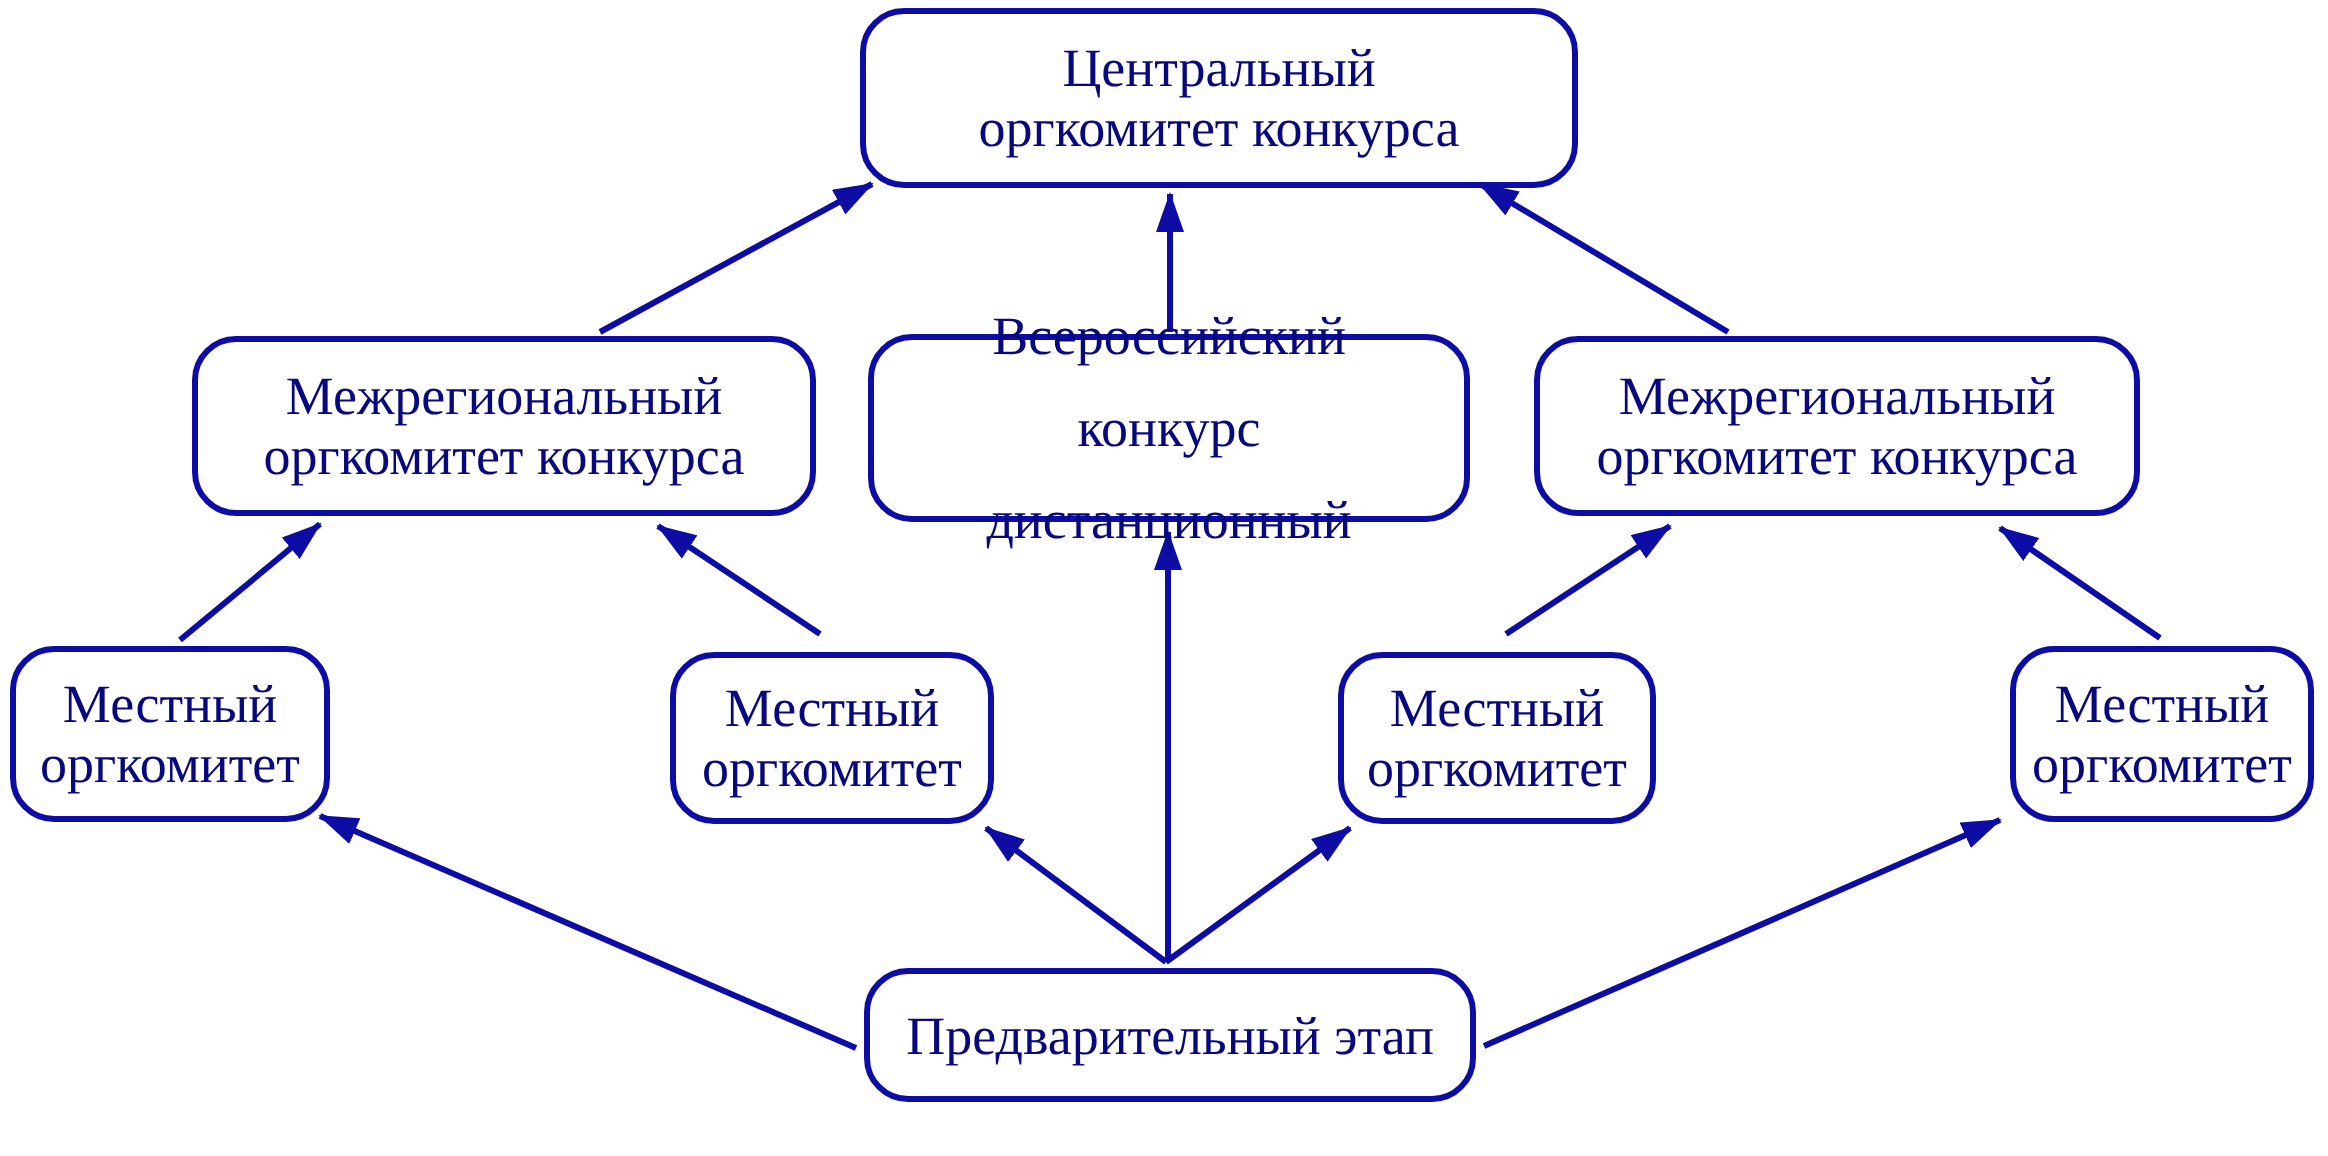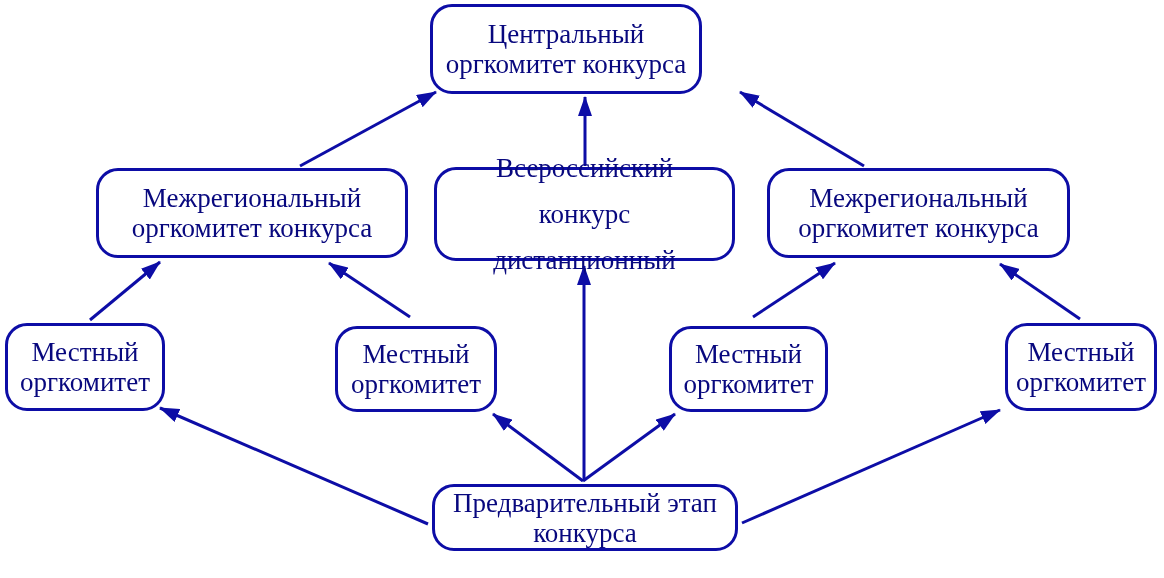--- a/index.html
+++ b/index.html
@@ -25,21 +25,21 @@
     box-sizing:border-box;
     display:flex;flex-direction:column;
     align-items:center;justify-content:center;
     text-align:center;
     color:var(--text);
     font-size:27px;
     line-height:30px;
     background:transparent;
   }
   .node span{display:block;white-space:nowrap;}
-  .n-central{left:430px;top:4px;width:272px;height:90px;}
+  .n-central{left:430px;top:4px;width:359px;height:90px;}
   .n-ir-left{left:96px;top:168px;width:312px;height:90px;}
   .n-allrus{left:434px;top:167px;width:301px;height:94px;gap:16px;}
   .n-ir-right{left:767px;top:168px;width:303px;height:90px;}
   .n-local1{left:5px;top:323px;width:160px;height:88px;}
   .n-local2{left:335px;top:326px;width:162px;height:86px;}
   .n-local3{left:669px;top:326px;width:159px;height:86px;}
   .n-local4{left:1005px;top:323px;width:152px;height:88px;}
   .n-prelim{left:432px;top:484px;width:306px;height:67px;}
 </style>
 </head>
@@ -103,16 +103,15 @@
     <span>оргкомитет</span>
   </div>
 
   <div class="node n-local4">
     <span>Местный</span>
     <span>оргкомитет</span>
   </div>
 
   <div class="node n-prelim">
     <span>Предварительный этап</span>
-    <span>конкурса</span>
   </div>
 
 </div>
 
 </body></html>

